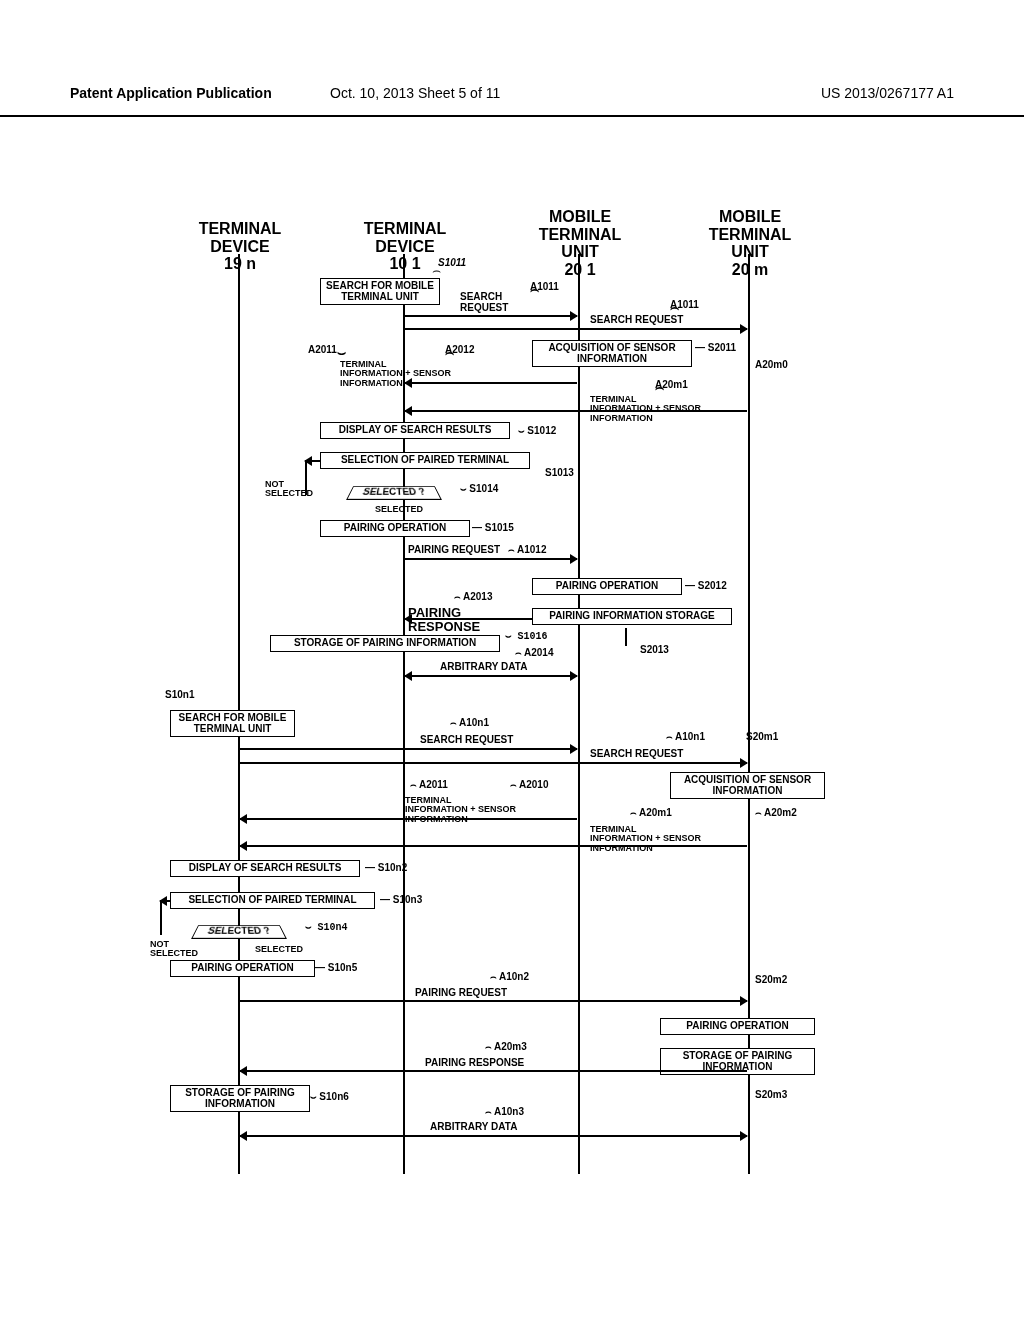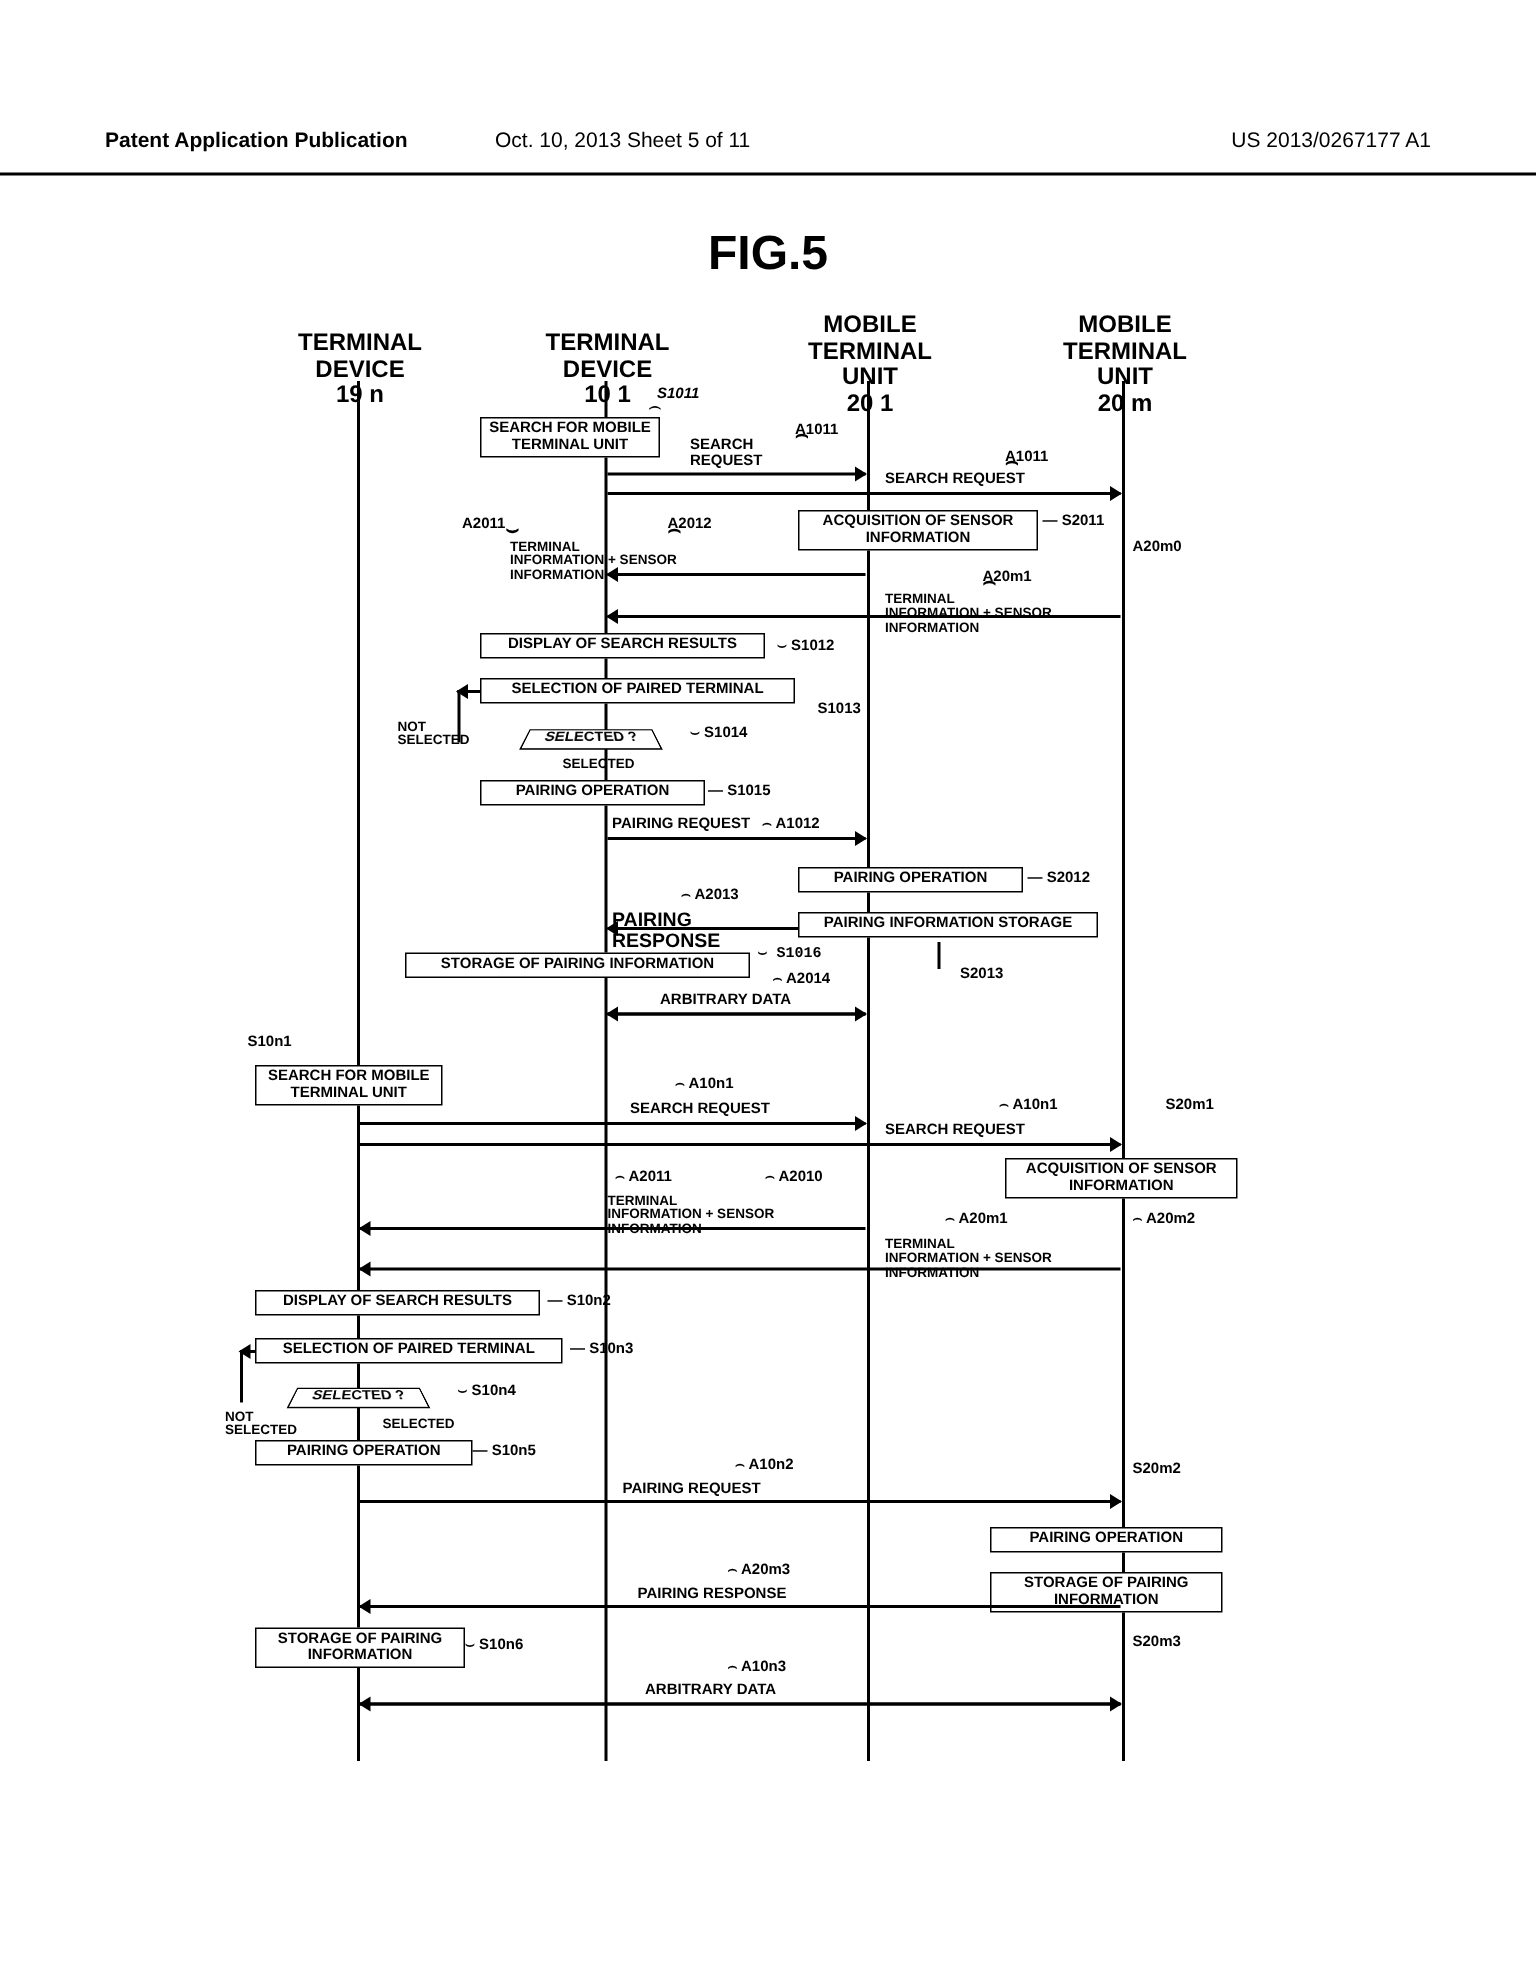--- a/index.html
+++ b/index.html
@@ -118,21 +118,20 @@
 </head>
 <body>
 
 <div class="page">
   <div class="header">
     <div class="header-left">Patent Application Publication</div>
     <div class="header-mid">Oct. 10, 2013  Sheet 5 of 11</div>
     <div class="header-right">US 2013/0267177 A1</div>
   </div>
 
-  <div class="fig-title">FIG.5</div>
 
   <div class="diagram">
 
     <div class="col-label" style="left:30px; top:20px; width:120px;">
       <span>TERMINAL DEVICE</span><br>
       <span>19 n</span>
     </div>
     <div class="col-label" style="left:195px; top:20px; width:120px;">
       <span>TERMINAL DEVICE</span><br>
       <span>10 1</span>
@@ -221,42 +220,42 @@
 
     <div class="box" style="left:20px; top:510px; width:115px;">SEARCH FOR MOBILE TERMINAL UNIT</div>
 
     <div class="arrow" style="left:90px; top:548px; width:337px;"></div>
     <div class="label" style="left:270px; top:535px;">SEARCH REQUEST</div>
     <div class="label" style="left:300px; top:518px;">⌢ <span>A10n1</span></div>
 
     <div class="arrow" style="left:90px; top:562px; width:507px;"></div>
     <div class="label" style="left:440px; top:549px;">SEARCH REQUEST</div>
     <div class="label" style="left:516px; top:532px;">⌢ <span>A10n1</span></div>
-    <div class="label" style="left:607px; top:532px;padding-left:20px;">S20m1</div>
+    <div class="label" style="left:576px; top:532px;padding-left:20px;">S20m1</div>
 
     <div class="box" style="left:520px; top:572px; width:145px;">ACQUISITION OF SENSOR INFORMATION</div>
 
     <div class="arrow left" style="left:90px; top:618px; width:337px;"></div>
     <div class="label" style="left:260px; top:580px;">⌢ <span>A2011</span></div>
     <div class="label" style="left:360px; top:580px;">⌢ <span>A2010</span></div>
     <div class="label" style="left:255px; top:596px; font-size:9px;">TERMINAL<br>INFORMATION + SENSOR<br>INFORMATION</div>
 
     <div class="arrow left" style="left:90px; top:645px; width:507px;"></div>
     <div class="label" style="left:480px; top:608px;">⌢ <span>A20m1</span></div>
     <div class="label" style="left:605px; top:608px;">⌢ <span>A20m2</span></div>
     <div class="label" style="left:440px; top:625px; font-size:9px;">TERMINAL<br>INFORMATION + SENSOR<br>INFORMATION</div>
 
     <div class="box" style="left:20px; top:660px; width:180px;">DISPLAY OF SEARCH RESULTS</div>
     <div class="label" style="left:215px; top:663px;">— <span>S10n2</span></div>
 
     <div class="box" style="left:20px; top:692px; width:195px;">SELECTION OF PAIRED TERMINAL</div>
     <div class="label" style="left:230px; top:695px;">— <span>S10n3</span></div>
 
     <div class="label" style="left:45px; top:724px; border:1.5px solid #000; padding:1px 12px; background:#fff; transform:perspective(40px) rotateX(25deg);">SELECTED ?</div>
-    <div class="label" style="left:155px; top:723px;">⌣ <span>S10n4</span></div>
+    <div class="label" style="left:155px; top:723px;font-family:Liberation Mono, monospace;">⌣ <span>S10n4</span></div>
     <div class="label" style="left:0px; top:740px; font-size:9px;">NOT<br>SELECTED</div>
     <div class="label" style="left:105px; top:745px; font-size:9px;">SELECTED</div>
 
     <div style="position:absolute; left:10px; top:700px; width:2px; height:35px; background:#000;"></div>
     <div class="arrow left" style="left:10px; top:700px; width:10px;"></div>
 
     <div class="box" style="left:20px; top:760px; width:135px;">PAIRING OPERATION</div>
     <div class="label" style="left:165px; top:763px;">— <span>S10n5</span></div>
 
     <div class="arrow" style="left:90px; top:800px; width:507px;"></div>

